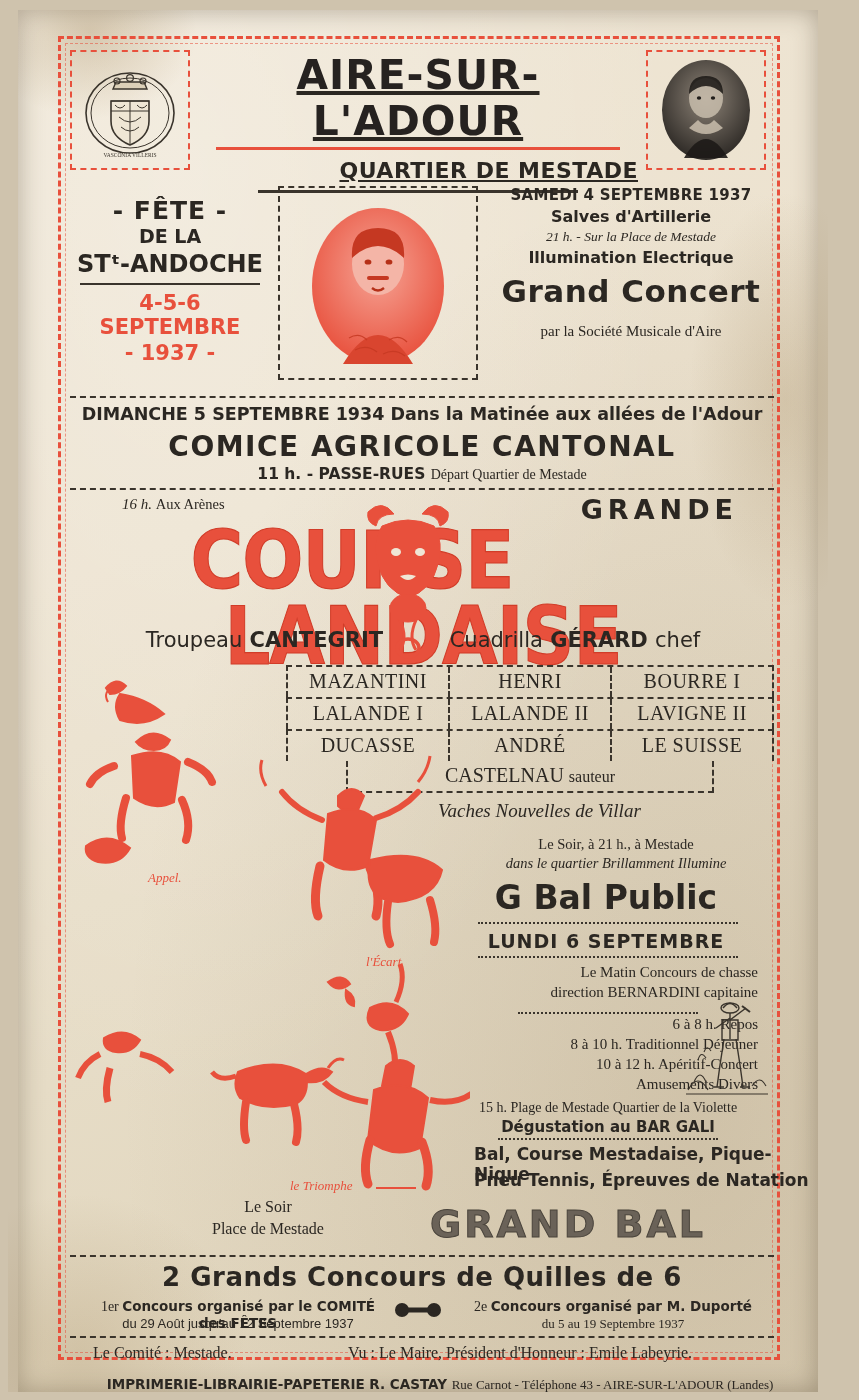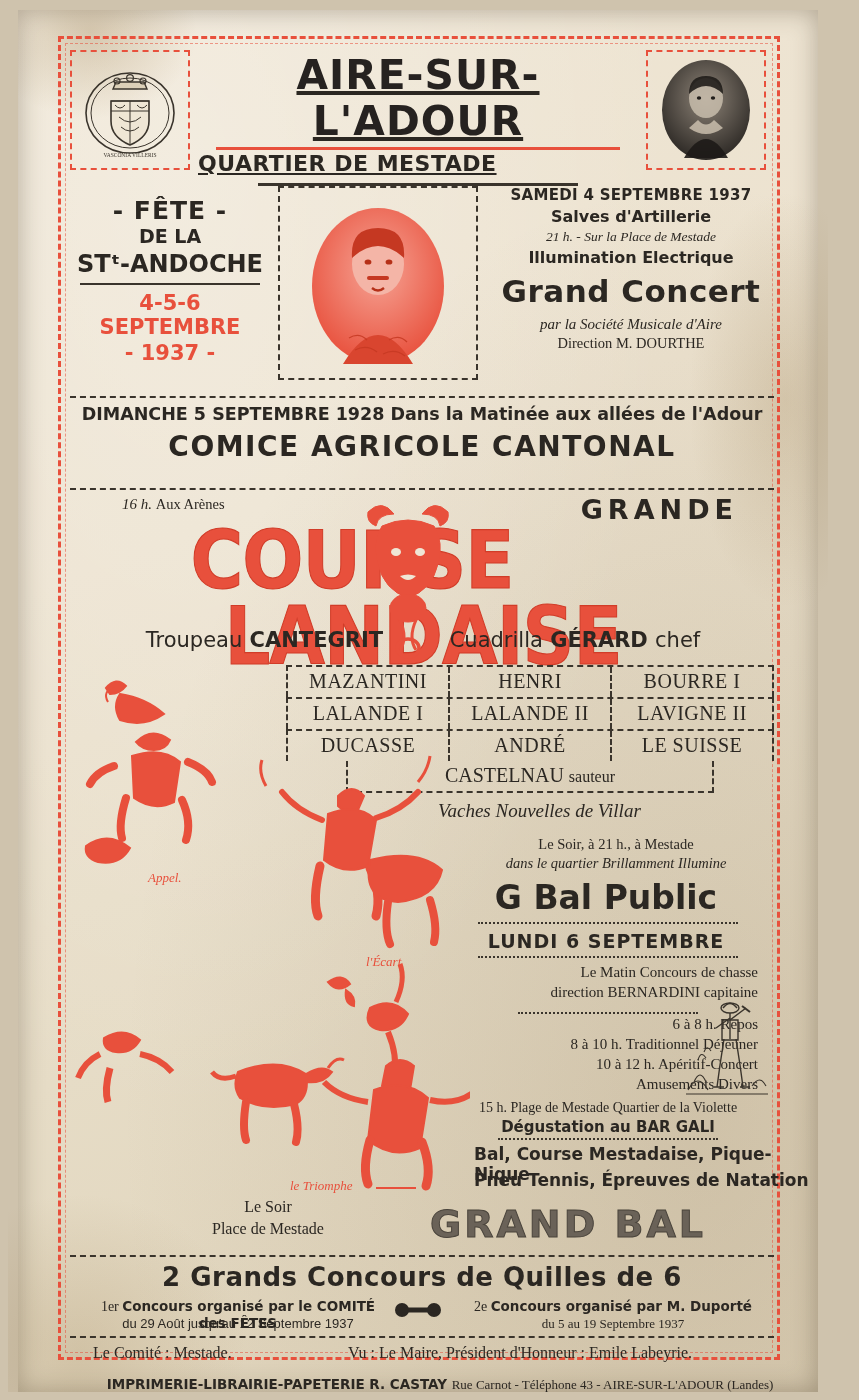--- a/index.html
+++ b/index.html
@@ -48,21 +48,21 @@
   #title-box{
     position:absolute;left:180px;top:42px;width:440px;height:116px;text-decoration:underline;
   }
   #maintitle{
     font-size:40px;font-weight:bold;letter-spacing:1px;text-align:center;
     font-family:"DejaVu Sans",sans-serif;color:#262220;
     transform:scaleX(1.02);
   }
   #title-rule{height:3px;background:#e8503c;margin:3px 18px 0 18px;}
   #subtitle{
-    font-size:22px;font-weight:bold;text-align:left;margin-top:1px;
+    font-size:22px;font-weight:bold;text-align:right;margin-top:8px;
     font-family:"DejaVu Sans",sans-serif;letter-spacing:.5px;
   }
   #title-rule2{height:3px;background:#3a342c;margin:7px 60px 0 60px;}
 
   
   #band{position:absolute;left:52px;top:176px;width:704px;height:202px;}
   #col-left{position:absolute;left:0;top:0;width:200px;height:202px;text-align:center;}
   #fete{font-family:"DejaVu Sans",sans-serif;font-weight:bold;font-size:25px;letter-spacing:1px;margin-top:10px;}
   #dela{font-family:"DejaVu Sans",sans-serif;font-weight:bold;font-size:19px;}
   #andoche{font-family:"DejaVu Sans",sans-serif;font-weight:bold;font-size:24px;margin-top:3px;}
@@ -71,21 +71,21 @@
   #year{font-family:"DejaVu Sans",sans-serif;font-weight:bold;font-size:21px;color:#e8503c;margin-top:2px;}
 
   #col-mid{position:absolute;left:208px;top:0;width:196px;height:190px;border:2px dashed #3a342c;
     display:flex;align-items:center;justify-content:center;}
   #col-right{position:absolute;left:418px;top:0;width:286px;text-align:center;}
   #r1{font-family:"DejaVu Sans",sans-serif;font-size:15px;font-weight:bold;letter-spacing:.3px;}
   #r2{font-family:"DejaVu Sans",sans-serif;font-size:16px;font-weight:bold;margin-top:3px;}
   #r3{font-family:"Liberation Serif",serif;font-style:italic;font-size:13.5px;margin-top:3px;}
   #r4{font-family:"DejaVu Sans",sans-serif;font-size:16px;font-weight:bold;margin-top:3px;}
   #r5{font-family:"DejaVu Sans",sans-serif;font-size:31px;font-weight:bold;margin-top:6px;letter-spacing:.5px;}
-  #r6{font-family:"Liberation Serif",serif;font-style:italic;font-size:15px;margin-top:7px;}
+  #r6{font-family:"Liberation Serif",serif;font-size:15px;margin-top:14px;}
   #r7{font-family:"Liberation Serif",serif;font-size:14.5px;margin-top:2px;}
 
   
   #dim-rule{position:absolute;left:52px;top:386px;width:704px;border-top:2px dashed #3a342c;}
   #dimanche{position:absolute;left:52px;top:394px;width:704px;text-align:center;
     font-family:"DejaVu Sans",sans-serif;font-size:17.5px;font-weight:bold;}
   #comice{position:absolute;left:52px;top:420px;width:704px;text-align:center;
     font-family:"DejaVu Sans",sans-serif;font-size:28px;font-weight:bold;letter-spacing:1.5px;}
   #passerues{position:absolute;left:52px;top:455px;width:704px;text-align:center;
     font-family:"DejaVu Sans",sans-serif;font-size:15.5px;font-weight:bold;}
@@ -274,27 +274,31 @@
       </svg>
     </div>
 
     <div id="col-right">
       <div id="r1">SAMEDI 4 SEPTEMBRE 1937</div>
       <div id="r2">Salves d'Artillerie</div>
       <div id="r3">21 h. - Sur la Place de Mestade</div>
       <div id="r4">Illumination Electrique</div>
       <div id="r5">Grand Concert</div>
       <div id="r6">par la Société Musicale d'Aire</div>
-      <div id="r7">Direction M. DOURTHE</div>
     </div>
   </div>
 
   <div id="dim-rule"></div>
-  <div id="dimanche">DIMANCHE 5 SEPTEMBRE 1928  Dans la Matinée aux allées de l'Adour</div>
+  <div id="dimanche">DIMANCHE 5 SEPTEMBRE 1934  Dans la Matinée aux allées de l'Adour</div>
   <div id="comice">COMICE AGRICOLE CANTONAL</div>
+  <div id="passerues">
+    <span>11 h. -</span>
+    <span>PASSE-RUES</span>
+    <span class="small">Départ Quartier de Mestade</span>
+  </div>
   <div id="comice-rule"></div>
 
   <div id="arenes">
     <span>16 h.</span>
     <b>Aux Arènes</b>
   </div>
   <div id="grande">GRANDE</div>
 
   <div id="course">
     <span>COURSE</span>

